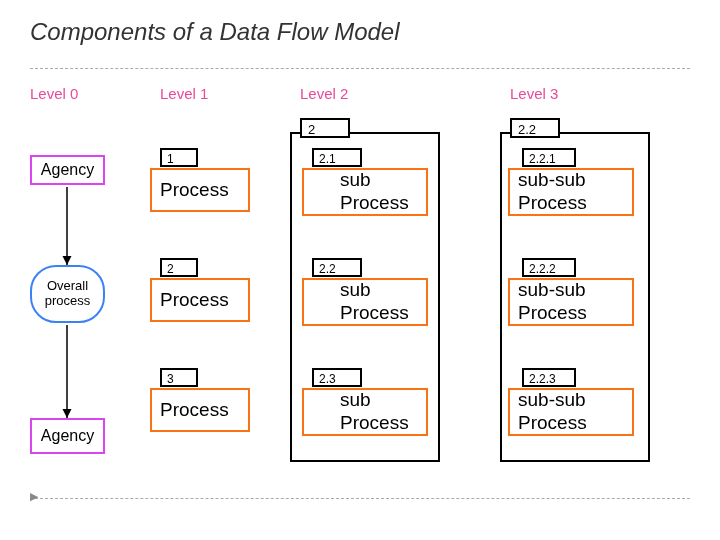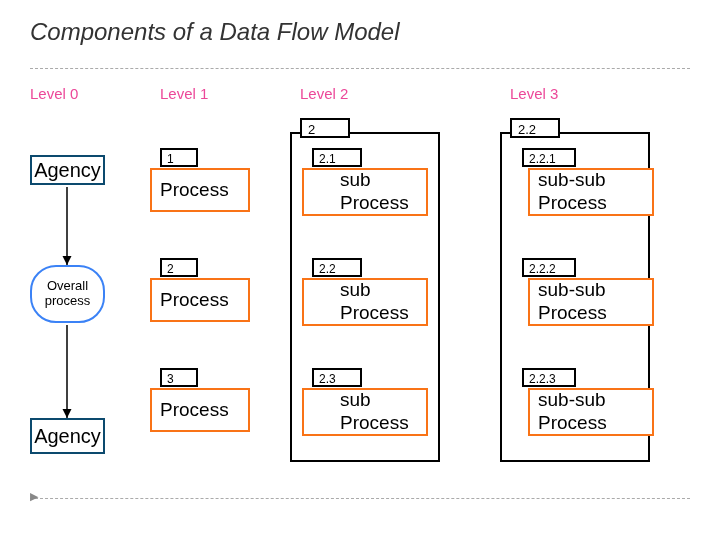--- a/index.html
+++ b/index.html
@@ -53,23 +53,23 @@
     background: #fff;
     font-size: 13px;
     padding: 2px 6px;
   }
   .col2-hdr { left: 300px; top: 118px; width: 50px; height: 20px; }
   .col3-hdr { left: 510px; top: 118px; width: 50px; height: 20px; }
 
   
   .agency {
     position: absolute;
-    border: 2px solid #0c4a6e;
-    background: #fff;
-    font-size: 20px;
+    border: 2px solid #d946ef;
+    background: #fff;
+    font-size: 16px;
     text-align: center;
     display: flex;
     align-items: center;
     justify-content: center;
   }
   .agency-top { left: 30px; top: 155px; width: 75px; height: 30px; }
   .agency-bottom { left: 30px; top: 418px; width: 75px; height: 36px; }
   .oval {
     position: absolute;
     left: 30px;
@@ -120,21 +120,21 @@
   .g2-2 { left: 298px; top: 258px; }
   .g2-3 { left: 298px; top: 368px; }
   .g2-tag { left: 14px; top: 0; width: 50px; }
   .g2-box { left: 4px; top: 20px; width: 126px; height: 48px; padding-left: 36px; }
 
   
   .g3-1 { left: 508px; top: 148px; }
   .g3-2 { left: 508px; top: 258px; }
   .g3-3 { left: 508px; top: 368px; }
   .g3-tag { left: 14px; top: 0; width: 54px; }
-  .g3-box { left: 20px; top: 20px; width: 126px; height: 48px; }
+  .g3-box { left: 0; top: 20px; width: 126px; height: 48px; }
 
   
   svg.connectors {
     position: absolute;
     top: 0; left: 0;
     width: 720px; height: 540px;
     pointer-events: none;
   }
 
   .marker-icon {

